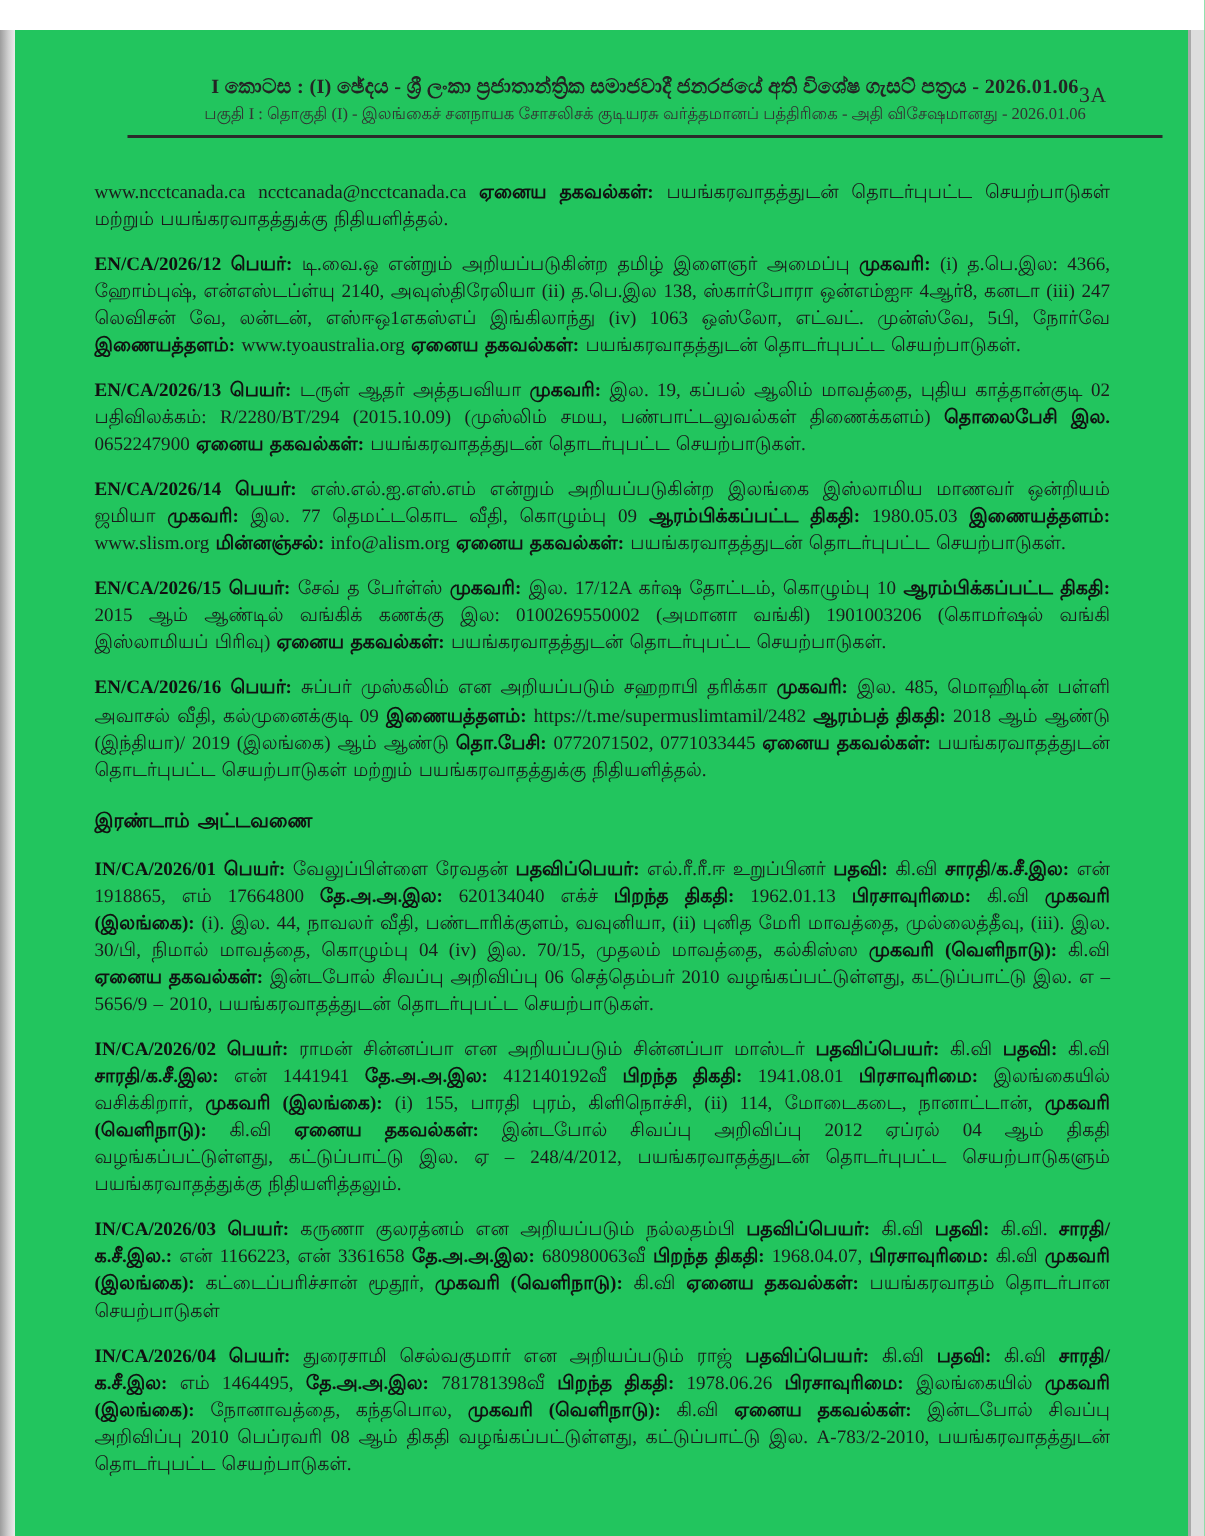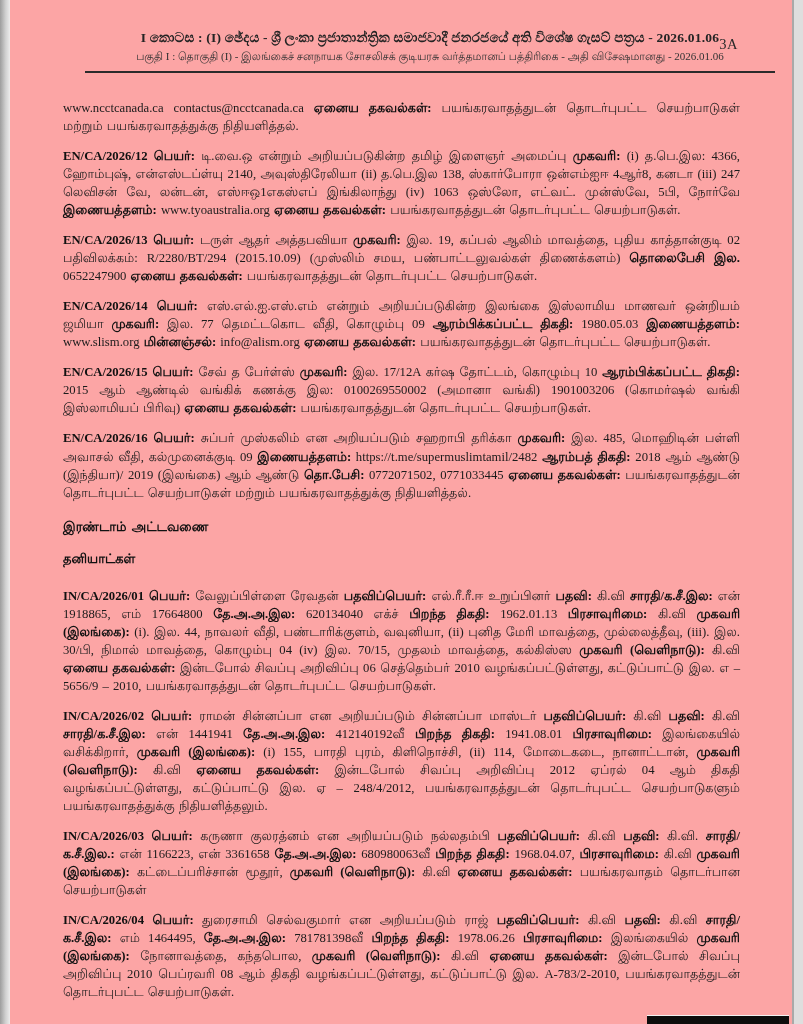--- a/index.html
+++ b/index.html
@@ -5,21 +5,21 @@
   html,body{margin:0;padding:0;}
   body{
     width:803px;height:1024px;
     background:#ffffff;
     overflow:hidden;
     position:relative;
     font-family:"Liberation Serif","DejaVu Serif",serif;
     color:#1b1b1b;
     -webkit-font-smoothing:antialiased;
   }
-  .page{position:absolute;inset:0;background:#fca5a5;}
+  .page{position:absolute;inset:0;background:#22c55e;margin-top:20px;}
   .edge-left{
     position:absolute;left:0;top:0;width:10px;height:1024px;
     background:linear-gradient(to right,#9d9d9d,#cfcfcf 55%,#ececec);
   }
   .edge-right{
     position:absolute;right:0;top:0;width:9px;height:1024px;
     background:#dedede;border-left:2px solid #a9a9a9;
   }
   .scan-black-bar{
     position:absolute;left:647px;top:1015px;width:142px;height:9px;
@@ -67,27 +67,26 @@
 
   <div class="header">
     <div class="header-line1">I කොටස : (I) ඡේදය - ශ්‍රී ලංකා ප්‍රජාතාන්ත්‍රික සමාජවාදී ජනරජයේ අති විශේෂ ගැසට් පත්‍රය - 2026.01.06</div>
     <div class="header-line2">பகுதி I : தொகுதி (I) - இலங்கைச் சனநாயக சோசலிசக் குடியரசு வர்த்தமானப் பத்திரிகை - அதி விசேஷமானது - 2026.01.06</div>
     <hr class="header-rule">
   </div>
 
   <div class="page-number">3A</div>
 
   <div class="doc-body">
-      <p class="entry"><span>www.ncctcanada.ca contactus@ncctcanada.ca </span><span class="lbl">ஏனைய தகவல்கள்:</span><span> பயங்கரவாதத்துடன் தொடர்புபட்ட செயற்பாடுகள் மற்றும் பயங்கரவாதத்துக்கு நிதியளித்தல்.</span></p>
+      <p class="entry"><span>www.ncctcanada.ca ncctcanada@ncctcanada.ca </span><span class="lbl">ஏனைய தகவல்கள்:</span><span> பயங்கரவாதத்துடன் தொடர்புபட்ட செயற்பாடுகள் மற்றும் பயங்கரவாதத்துக்கு நிதியளித்தல்.</span></p>
       <p class="entry"><span class="lbl">EN/CA/2026/12 பெயர்:</span><span> டி.வை.ஒ என்றும் அறியப்படுகின்ற தமிழ் இளைஞர் அமைப்பு </span><span class="lbl">முகவரி:</span><span> (i) த.பெ.இல: 4366, ஹோம்புஷ், என்எஸ்டப்ள்யு 2140, அவுஸ்திரேலியா (ii) த.பெ.இல 138, ஸ்கார்போரா ஒன்எம்ஐஈ 4ஆர்8, கனடா (iii) 247 லெவிசன் வே, லன்டன், எஸ்ஈஒ1எகஸ்எப் இங்கிலாந்து (iv) 1063 ஒஸ்லோ, எட்வட். முன்ஸ்வே, 5பி, நோர்வே </span><span class="lbl">இணையத்தளம்:</span><span> www.tyoaustralia.org </span><span class="lbl">ஏனைய தகவல்கள்:</span><span> பயங்கரவாதத்துடன் தொடர்புபட்ட செயற்பாடுகள்.</span></p>
       <p class="entry"><span class="lbl">EN/CA/2026/13 பெயர்:</span><span> டருள் ஆதர் அத்தபவியா </span><span class="lbl">முகவரி:</span><span> இல. 19, கப்பல் ஆலிம் மாவத்தை, புதிய காத்தான்குடி 02 பதிவிலக்கம்: R/2280/BT/294 (2015.10.09) (முஸ்லிம் சமய, பண்பாட்டலுவல்கள் திணைக்களம்) </span><span class="lbl">தொலைபேசி இல.</span><span> 0652247900 </span><span class="lbl">ஏனைய தகவல்கள்:</span><span> பயங்கரவாதத்துடன் தொடர்புபட்ட செயற்பாடுகள்.</span></p>
       <p class="entry"><span class="lbl">EN/CA/2026/14 பெயர்:</span><span> எஸ்.எல்.ஐ.எஸ்.எம் என்றும் அறியப்படுகின்ற இலங்கை இஸ்லாமிய மாணவர் ஒன்றியம் ஜமியா </span><span class="lbl">முகவரி:</span><span> இல. 77 தெமட்டகொட வீதி, கொழும்பு 09 </span><span class="lbl">ஆரம்பிக்கப்பட்ட திகதி:</span><span> 1980.05.03 </span><span class="lbl">இணையத்தளம்:</span><span> www.slism.org </span><span class="lbl">மின்னஞ்சல்:</span><span> info@alism.org </span><span class="lbl">ஏனைய தகவல்கள்:</span><span> பயங்கரவாதத்துடன் தொடர்புபட்ட செயற்பாடுகள்.</span></p>
       <p class="entry"><span class="lbl">EN/CA/2026/15 பெயர்:</span><span> சேவ் த பேர்ள்ஸ் </span><span class="lbl">முகவரி:</span><span> இல. 17/12A கர்ஷ தோட்டம், கொழும்பு 10 </span><span class="lbl">ஆரம்பிக்கப்பட்ட திகதி:</span><span> 2015 ஆம் ஆண்டில் வங்கிக் கணக்கு இல: 0100269550002 (அமானா வங்கி) 1901003206 (கொமர்ஷல் வங்கி இஸ்லாமியப் பிரிவு) </span><span class="lbl">ஏனைய தகவல்கள்:</span><span> பயங்கரவாதத்துடன் தொடர்புபட்ட செயற்பாடுகள்.</span></p>
       <p class="entry"><span class="lbl">EN/CA/2026/16 பெயர்:</span><span> சுப்பர் முஸ்கலிம் என அறியப்படும் சஹறாபி தரிக்கா </span><span class="lbl">முகவரி:</span><span> இல. 485, மொஹிடின் பள்ளி அவாசல் வீதி, கல்முனைக்குடி 09 </span><span class="lbl">இணையத்தளம்:</span><span> https://t.me/supermuslimtamil/2482 </span><span class="lbl">ஆரம்பத் திகதி:</span><span> 2018 ஆம் ஆண்டு (இந்தியா)/ 2019 (இலங்கை) ஆம் ஆண்டு </span><span class="lbl">தொ.பேசி:</span><span> 0772071502, 0771033445 </span><span class="lbl">ஏனைய தகவல்கள்:</span><span> பயங்கரவாதத்துடன் தொடர்புபட்ட செயற்பாடுகள் மற்றும் பயங்கரவாதத்துக்கு நிதியளித்தல்.</span></p>
       <div class="schedule-heading first">இரண்டாம் அட்டவணை</div>
-      <div class="schedule-heading last">தனியாட்கள்</div>
       <p class="entry"><span class="lbl">IN/CA/2026/01 பெயர்:</span><span> வேலுப்பிள்ளை ரேவதன் </span><span class="lbl">பதவிப்பெயர்:</span><span> எல்.ரீ.ரீ.ஈ உறுப்பினர் </span><span class="lbl">பதவி:</span><span> கி.வி </span><span class="lbl">சாரதி/க.சீ.இல:</span><span> என் 1918865, எம் 17664800 </span><span class="lbl">தே.அ.அ.இல:</span><span> 620134040 எக்ச் </span><span class="lbl">பிறந்த திகதி:</span><span> 1962.01.13 </span><span class="lbl">பிரசாவுரிமை:</span><span> கி.வி </span><span class="lbl">முகவரி (இலங்கை):</span><span> (i). இல. 44, நாவலர் வீதி, பண்டாரிக்குளம், வவுனியா, (ii) புனித மேரி மாவத்தை, முல்லைத்தீவு, (iii). இல. 30/பி, நிமால் மாவத்தை, கொழும்பு 04 (iv) இல. 70/15, முதலம் மாவத்தை, கல்கிஸ்ஸ </span><span class="lbl">முகவரி (வெளிநாடு):</span><span> கி.வி </span><span class="lbl">ஏனைய தகவல்கள்:</span><span> இன்டபோல் சிவப்பு அறிவிப்பு 06 செத்தெம்பர் 2010 வழங்கப்பட்டுள்ளது, கட்டுப்பாட்டு இல. எ – 5656/9 – 2010, பயங்கரவாதத்துடன் தொடர்புபட்ட செயற்பாடுகள்.</span></p>
       <p class="entry"><span class="lbl">IN/CA/2026/02 பெயர்:</span><span> ராமன் சின்னப்பா என அறியப்படும் சின்னப்பா மாஸ்டர் </span><span class="lbl">பதவிப்பெயர்:</span><span> கி.வி </span><span class="lbl">பதவி:</span><span> கி.வி </span><span class="lbl">சாரதி/க.சீ.இல:</span><span> என் 1441941 </span><span class="lbl">தே.அ.அ.இல:</span><span> 412140192வீ </span><span class="lbl">பிறந்த திகதி:</span><span> 1941.08.01 </span><span class="lbl">பிரசாவுரிமை:</span><span> இலங்கையில் வசிக்கிறார், </span><span class="lbl">முகவரி (இலங்கை):</span><span> (i) 155, பாரதி புரம், கிளிநொச்சி, (ii) 114, மோடைகடை, நானாட்டான், </span><span class="lbl">முகவரி (வெளிநாடு):</span><span> கி.வி </span><span class="lbl">ஏனைய தகவல்கள்:</span><span> இன்டபோல் சிவப்பு அறிவிப்பு 2012 ஏப்ரல் 04 ஆம் திகதி வழங்கப்பட்டுள்ளது, கட்டுப்பாட்டு இல. ஏ – 248/4/2012, பயங்கரவாதத்துடன் தொடர்புபட்ட செயற்பாடுகளும் பயங்கரவாதத்துக்கு நிதியளித்தலும்.</span></p>
       <p class="entry"><span class="lbl">IN/CA/2026/03 பெயர்:</span><span> கருணா குலரத்னம் என அறியப்படும் நல்லதம்பி </span><span class="lbl">பதவிப்பெயர்:</span><span> கி.வி </span><span class="lbl">பதவி:</span><span> கி.வி. </span><span class="lbl">சாரதி/க.சீ.இல.:</span><span> என் 1166223, என் 3361658 </span><span class="lbl">தே.அ.அ.இல:</span><span> 680980063வீ </span><span class="lbl">பிறந்த திகதி:</span><span> 1968.04.07, </span><span class="lbl">பிரசாவுரிமை:</span><span> கி.வி </span><span class="lbl">முகவரி (இலங்கை):</span><span> கட்டைப்பரிச்சான் மூதூர், </span><span class="lbl">முகவரி (வெளிநாடு):</span><span> கி.வி </span><span class="lbl">ஏனைய தகவல்கள்:</span><span> பயங்கரவாதம் தொடர்பான செயற்பாடுகள்</span></p>
       <p class="entry"><span class="lbl">IN/CA/2026/04 பெயர்:</span><span> துரைசாமி செல்வகுமார் என அறியப்படும் ராஜ் </span><span class="lbl">பதவிப்பெயர்:</span><span> கி.வி </span><span class="lbl">பதவி:</span><span> கி.வி </span><span class="lbl">சாரதி/க.சீ.இல:</span><span> எம் 1464495, </span><span class="lbl">தே.அ.அ.இல:</span><span> 781781398வீ </span><span class="lbl">பிறந்த திகதி:</span><span> 1978.06.26 </span><span class="lbl">பிரசாவுரிமை:</span><span> இலங்கையில் </span><span class="lbl">முகவரி (இலங்கை):</span><span> நோனாவத்தை, கந்தபொல, </span><span class="lbl">முகவரி (வெளிநாடு):</span><span> கி.வி </span><span class="lbl">ஏனைய தகவல்கள்:</span><span> இன்டபோல் சிவப்பு அறிவிப்பு 2010 பெப்ரவரி 08 ஆம் திகதி வழங்கப்பட்டுள்ளது, கட்டுப்பாட்டு இல. A-783/2-2010, பயங்கரவாதத்துடன் தொடர்புபட்ட செயற்பாடுகள்.</span></p>
     </div>
 
 </div>
 
 </body></html>

